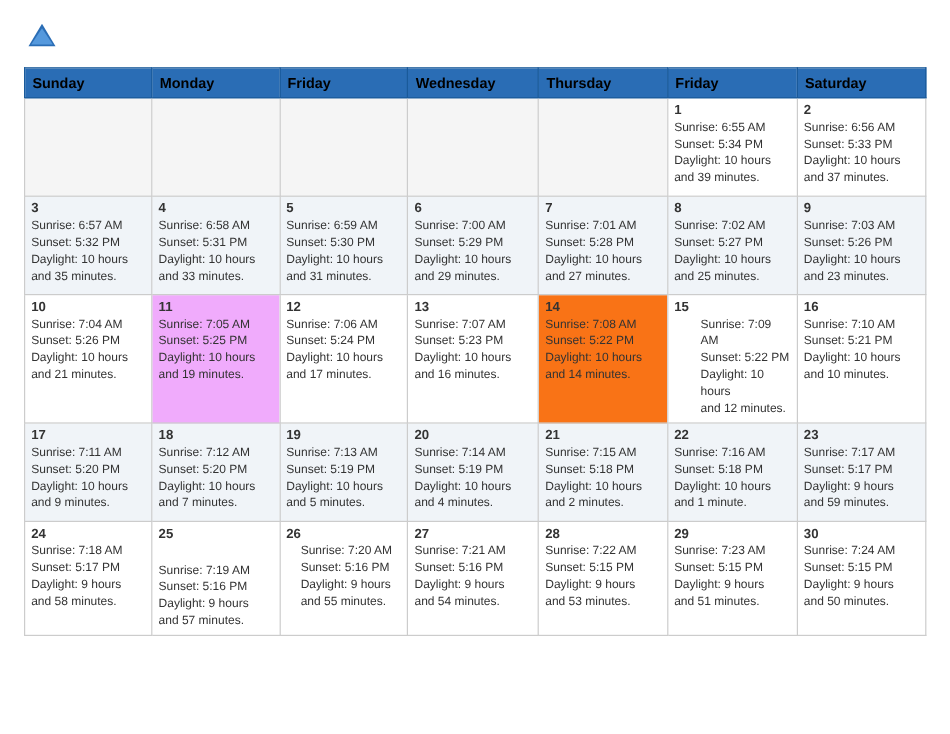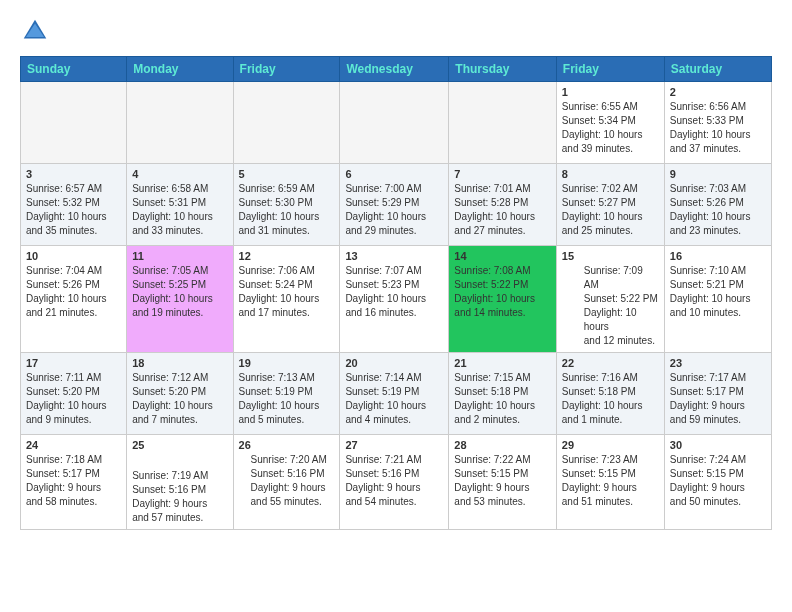--- a/index.html
+++ b/index.html
@@ -56,21 +56,21 @@
     .subtitle {
       font-size: 14px;
       color: #555;
     }
     .calendar {
       width: 100%;
       border-collapse: collapse;
     }
     .calendar th {
       background: #2a6db5;
-      color: #5eead4;
+      color: #000000;
       font-size: 12px;
       font-weight: bold;
       padding: 5px 6px;
       text-align: left;
       border: 1px solid #1a5a9a;
     }
     .calendar td {
       border: 1px solid #ccc;
       vertical-align: top;
       padding: 4px 5px;
@@ -224,21 +224,21 @@
 Daylight: 10 hours
 and 17 minutes.</div>
           </td>
           <td style="background: rgb(255, 255, 255);">
             <span class="day-num">13</span>
             <div class="day-info" style="white-space: pre-line;">Sunrise: 7:07 AM
 Sunset: 5:23 PM
 Daylight: 10 hours
 and 16 minutes.</div>
           </td>
-          <td style="background: #22c55e;">
+          <td style="background: #f97316;">
             <span class="day-num">14</span>
             <div class="day-info" style="white-space: pre-line;">Sunrise: 7:08 AM
 Sunset: 5:22 PM
 Daylight: 10 hours
 and 14 minutes.</div>
           </td>
           <td style="background: rgb(255, 255, 255);">
             <span class="day-num">15</span>
             <div class="day-info" style="white-space: pre-line; margin-left: 22px;">Sunrise: 7:09 AM
 Sunset: 5:22 PM

